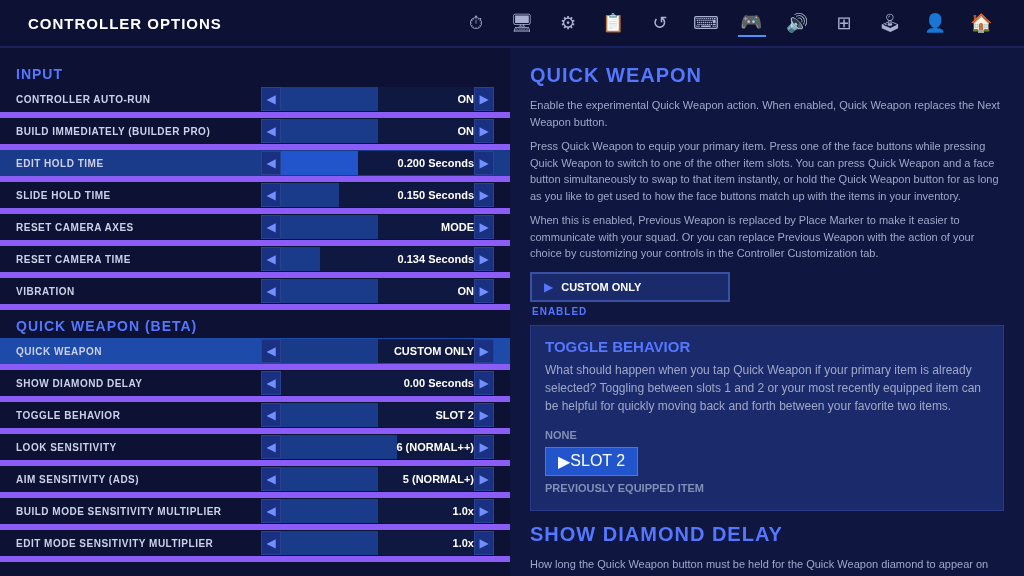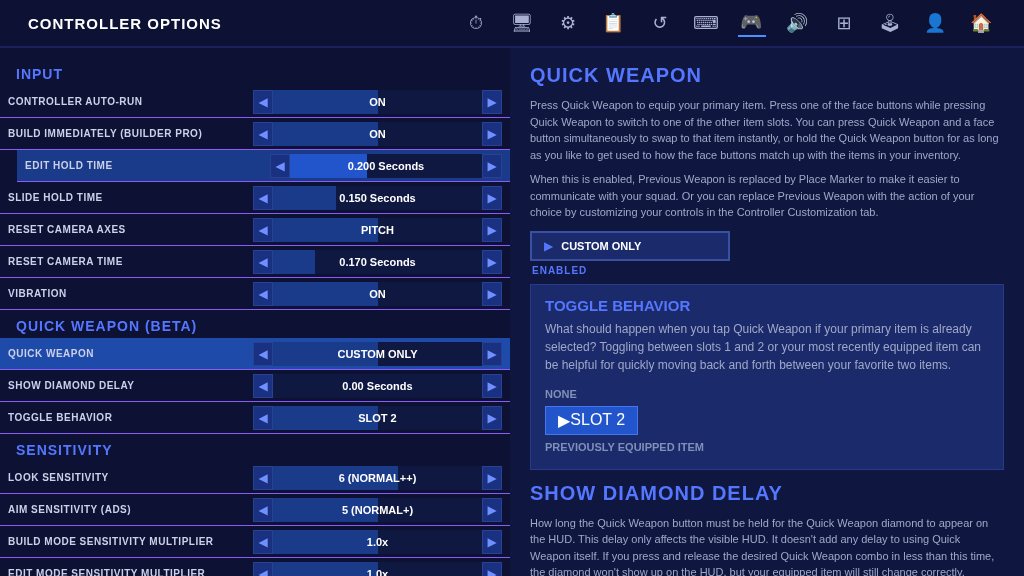--- a/index.html
+++ b/index.html
@@ -72,26 +72,25 @@
       font-weight: 900;
       text-transform: uppercase;
       letter-spacing: 1px;
       padding: 8px 16px 4px;
     }
 
     .setting-row {
       display: flex;
       align-items: center;
       height: 32px;
-      padding: 0 8px;
-      border-bottom: 1px solid #8b5cf6;
+      padding: 0 16px;
+      border-bottom: 6px solid #8b5cf6;
     }
     .setting-row.highlighted {
       background: #1a3a8a;
-      margin-left: 17px;
     }
     .setting-row.active {
       background: #1e4aaa;
     }
 
     .setting-label {
       width: 245px;
       font-size: 10px;
       font-weight: 700;
       text-transform: uppercase;
@@ -125,21 +124,21 @@
     .value-display {
       flex: 1;
       text-align: center;
       font-size: 11px;
       font-weight: 700;
       color: white;
       background: #0f1840;
       height: 24px;
       display: flex;
       align-items: center;
-      justify-content: center;
+      justify-content: flex-end;
       position: relative;
     }
 
     .value-bar {
       position: absolute;
       left: 0;
       top: 0;
       height: 100%;
       background: #1a3a8a;
     }
@@ -322,32 +321,32 @@
           </div>
           <div class="arrow-btn">▶</div>
         </div>
       </div>
       <div class="setting-row">
         <div class="setting-label">RESET CAMERA AXES</div>
         <div class="setting-control">
           <div class="arrow-btn">◀</div>
           <div class="value-display">
             <div class="value-bar" style="width: 50%;"></div>
-            <span class="value-text">PITCH</span>
+            <span class="value-text">MODE</span>
           </div>
           <div class="arrow-btn">▶</div>
         </div>
       </div>
       <div class="setting-row">
         <div class="setting-label">RESET CAMERA TIME</div>
         <div class="setting-control">
           <div class="arrow-btn">◀</div>
           <div class="value-display">
             <div class="value-bar" style="width: 20%;"></div>
-            <span class="value-text">0.170 Seconds</span>
+            <span class="value-text">0.134 Seconds</span>
           </div>
           <div class="arrow-btn">▶</div>
         </div>
       </div>
       <div class="setting-row">
         <div class="setting-label">VIBRATION</div>
         <div class="setting-control">
           <div class="arrow-btn">◀</div>
           <div class="value-display">
             <div class="value-bar" style="width: 50%;"></div>
@@ -383,21 +382,20 @@
         <div class="setting-label">TOGGLE BEHAVIOR</div>
         <div class="setting-control">
           <div class="arrow-btn">◀</div>
           <div class="value-display">
             <div class="value-bar" style="width: 50%;"></div>
             <span class="value-text">SLOT 2</span>
           </div>
           <div class="arrow-btn">▶</div>
         </div>
       </div>
-      <div class="section-header">SENSITIVITY</div>
       <div class="setting-row">
         <div class="setting-label">LOOK SENSITIVITY</div>
         <div class="setting-control">
           <div class="arrow-btn">◀</div>
           <div class="value-display">
             <div class="value-bar" style="width: 60%;"></div>
             <span class="value-text">6 (NORMAL++)</span>
           </div>
           <div class="arrow-btn">▶</div>
         </div>
@@ -433,20 +431,21 @@
             <span class="value-text">1.0x</span>
           </div>
           <div class="arrow-btn">▶</div>
         </div>
       </div>
     </div>
 
   <div class="right-panel">
     <div class="right-section-title">QUICK WEAPON</div>
 
+    <div class="right-section-text">Enable the experimental Quick Weapon action. When enabled, Quick Weapon replaces the Next Weapon button.</div>
     <div class="right-section-text">Press Quick Weapon to equip your primary item. Press one of the face buttons while pressing Quick Weapon to switch to one of the other item slots. You can press Quick Weapon and a face button simultaneously to swap to that item instantly, or hold the Quick Weapon button for as long as you like to get used to how the face buttons match up with the items in your inventory.</div>
     <div class="right-section-text">When this is enabled, Previous Weapon is replaced by Place Marker to make it easier to communicate with your squad. Or you can replace Previous Weapon with the action of your choice by customizing your controls in the Controller Customization tab.</div>
 
     <div class="custom-only-btn">
       <span class="tri">▶</span>
       <span class="custom-only-label">CUSTOM ONLY</span>
     </div>
     <div class="enabled-label">ENABLED</div>
 
     <div class="sub-panel">

